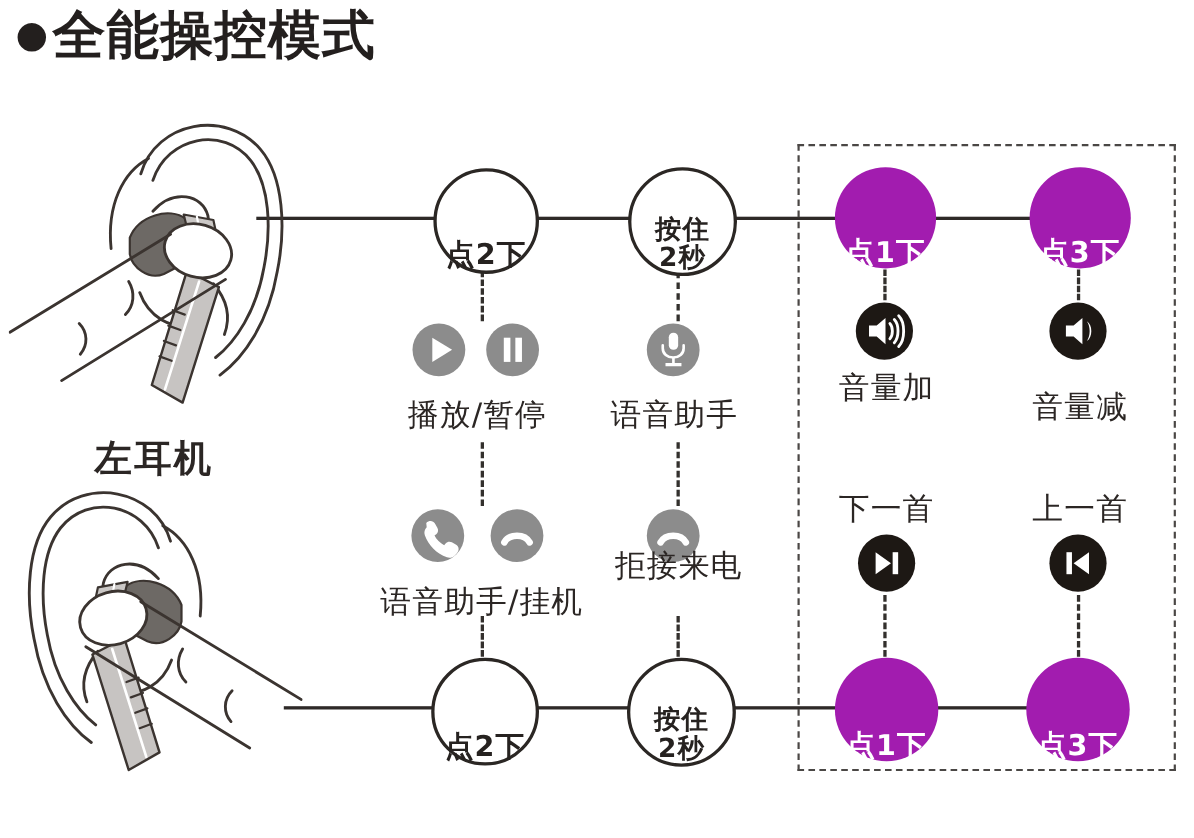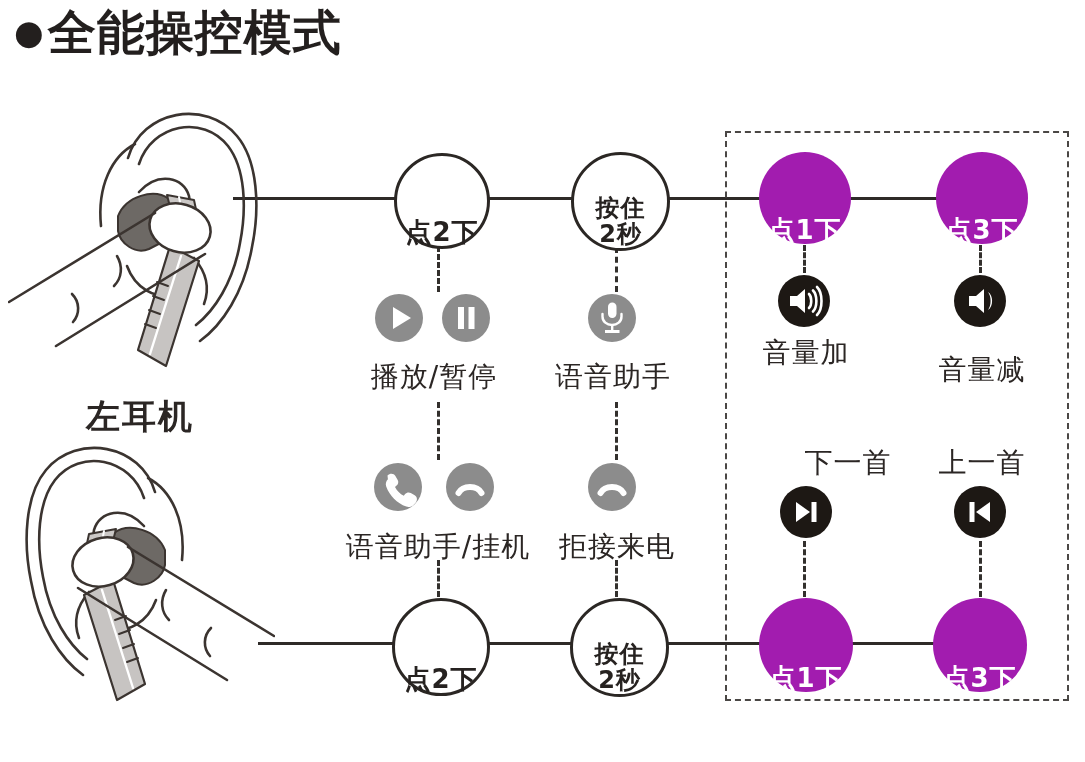--- a/index.html
+++ b/index.html
@@ -195,19 +195,19 @@
     <svg width="54" height="54" viewBox="0 0 54 54">
       <circle cx="27" cy="27" r="26" fill="#1d1814"></circle>
       <rect x="16.5" y="17" width="5" height="20" fill="#ffffff"></rect>
       <path d="M 37,17 L 23,27 L 37,37 Z" fill="#ffffff"></path>
     </svg>
   </div>
 
   <div class="lbl" style="left:613px;top:358px;">语音助手</div>
   <div class="lbl" style="left:434px;top:358px;">播放/暂停</div>
   <div class="lbl" style="left:438px;top:528px;">语音助手/挂机</div>
-  <div class="lbl" style="left:617px;top:528px;">拒接来电</div>
+  <div class="lbl" style="left:617px;top:496px;">拒接来电</div>
   <div class="lbl" style="left:806px;top:334px;">音量加</div>
   <div class="lbl" style="left:982px;top:351px;">音量减</div>
-  <div class="lbl" style="left:806px;top:444px;margin-left:42px;">下一首</div>
+  <div class="lbl" style="left:806px;top:444px;">下一首</div>
   <div class="lbl" style="left:982px;top:444px;">上一首</div>
 
 </div>
 
 </body></html>

